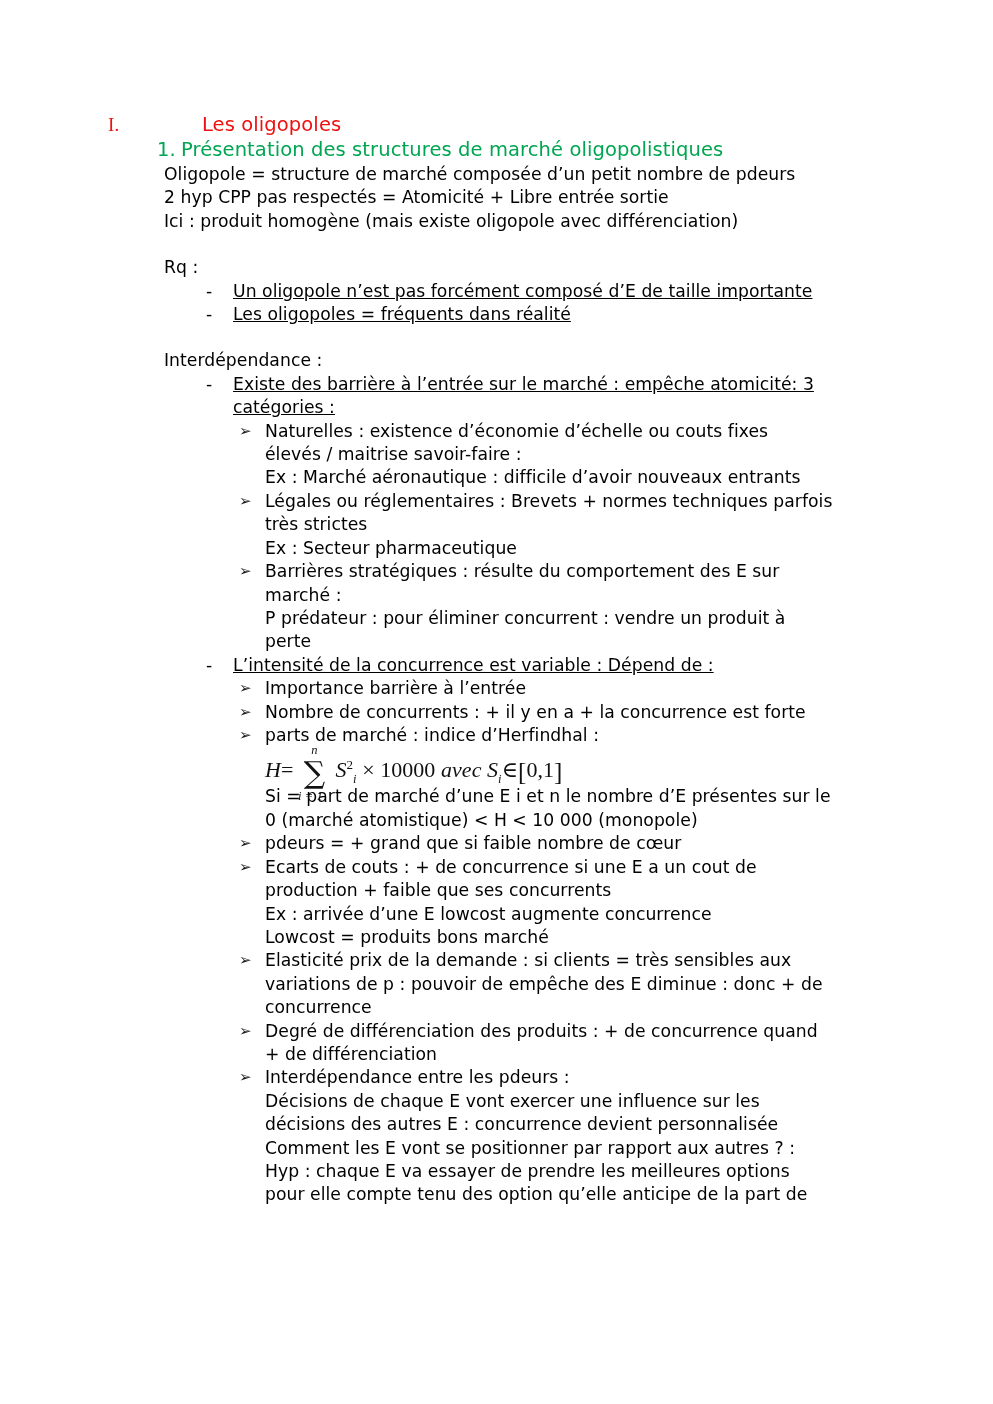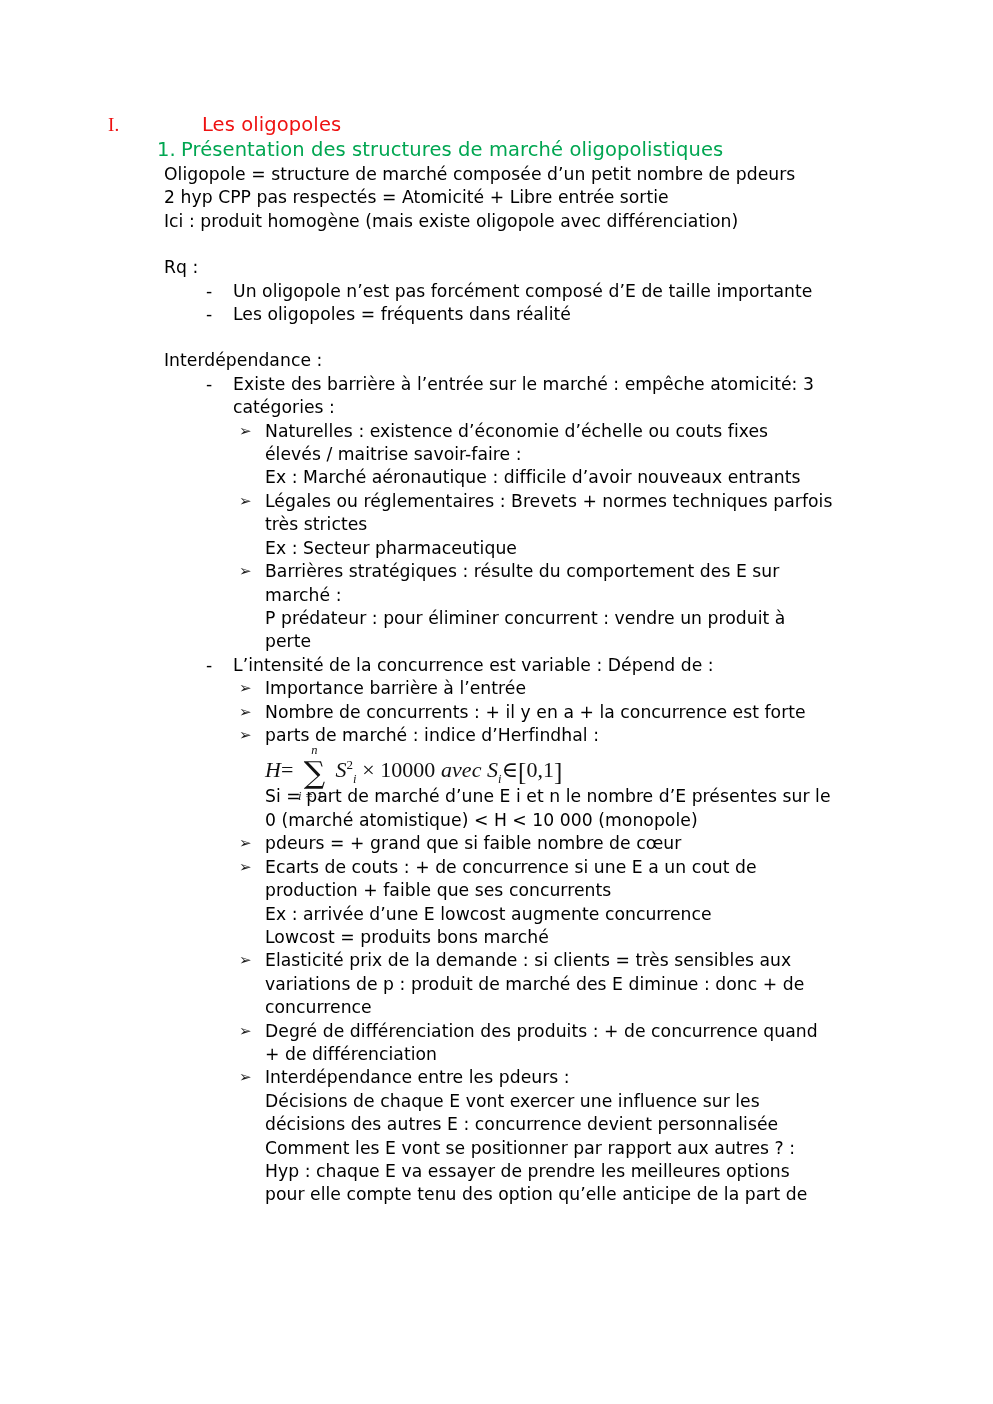--- a/index.html
+++ b/index.html
@@ -83,21 +83,21 @@
     margin-left: 98px;
     font-size: 17.2px;
     line-height: 23.4px;
     letter-spacing: 0.05px;
   }
   .dash-marker {
     flex: 0 0 27px;
     width: 27px;
     text-align: left;
   }
-  .dash-body { flex: 1 1 auto; }
+  .dash-body { flex: 1 1 auto; text-decoration: underline; }
   .dash-body .line { display: block; }
 
   
   .arrow-item {
     display: flex;
     margin-left: 131px;
     font-size: 17.2px;
     line-height: 23.4px;
     letter-spacing: 0.05px;
   }
@@ -302,21 +302,21 @@
         <span class="line">Ecarts de couts : + de concurrence si une E a un cout de</span>
         <span class="line">production + faible que ses concurrents</span>
         <span class="line">Ex : arrivée d’une E lowcost augmente concurrence</span>
         <span class="line">Lowcost = produits bons marché</span>
       </span>
     </div>
     <div class="arrow-item">
       <span class="arrow-marker">➢</span>
       <span class="arrow-body">
         <span class="line">Elasticité prix de la demande : si clients = très sensibles aux</span>
-        <span class="line">variations de p : produit de marché des E diminue : donc + de</span>
+        <span class="line">variations de p : pouvoir de empêche des E diminue : donc + de</span>
         <span class="line">concurrence</span>
       </span>
     </div>
     <div class="arrow-item">
       <span class="arrow-marker">➢</span>
       <span class="arrow-body">
         <span class="line">Degré de différenciation des produits : + de concurrence quand</span>
         <span class="line">+ de différenciation</span>
       </span>
     </div>

